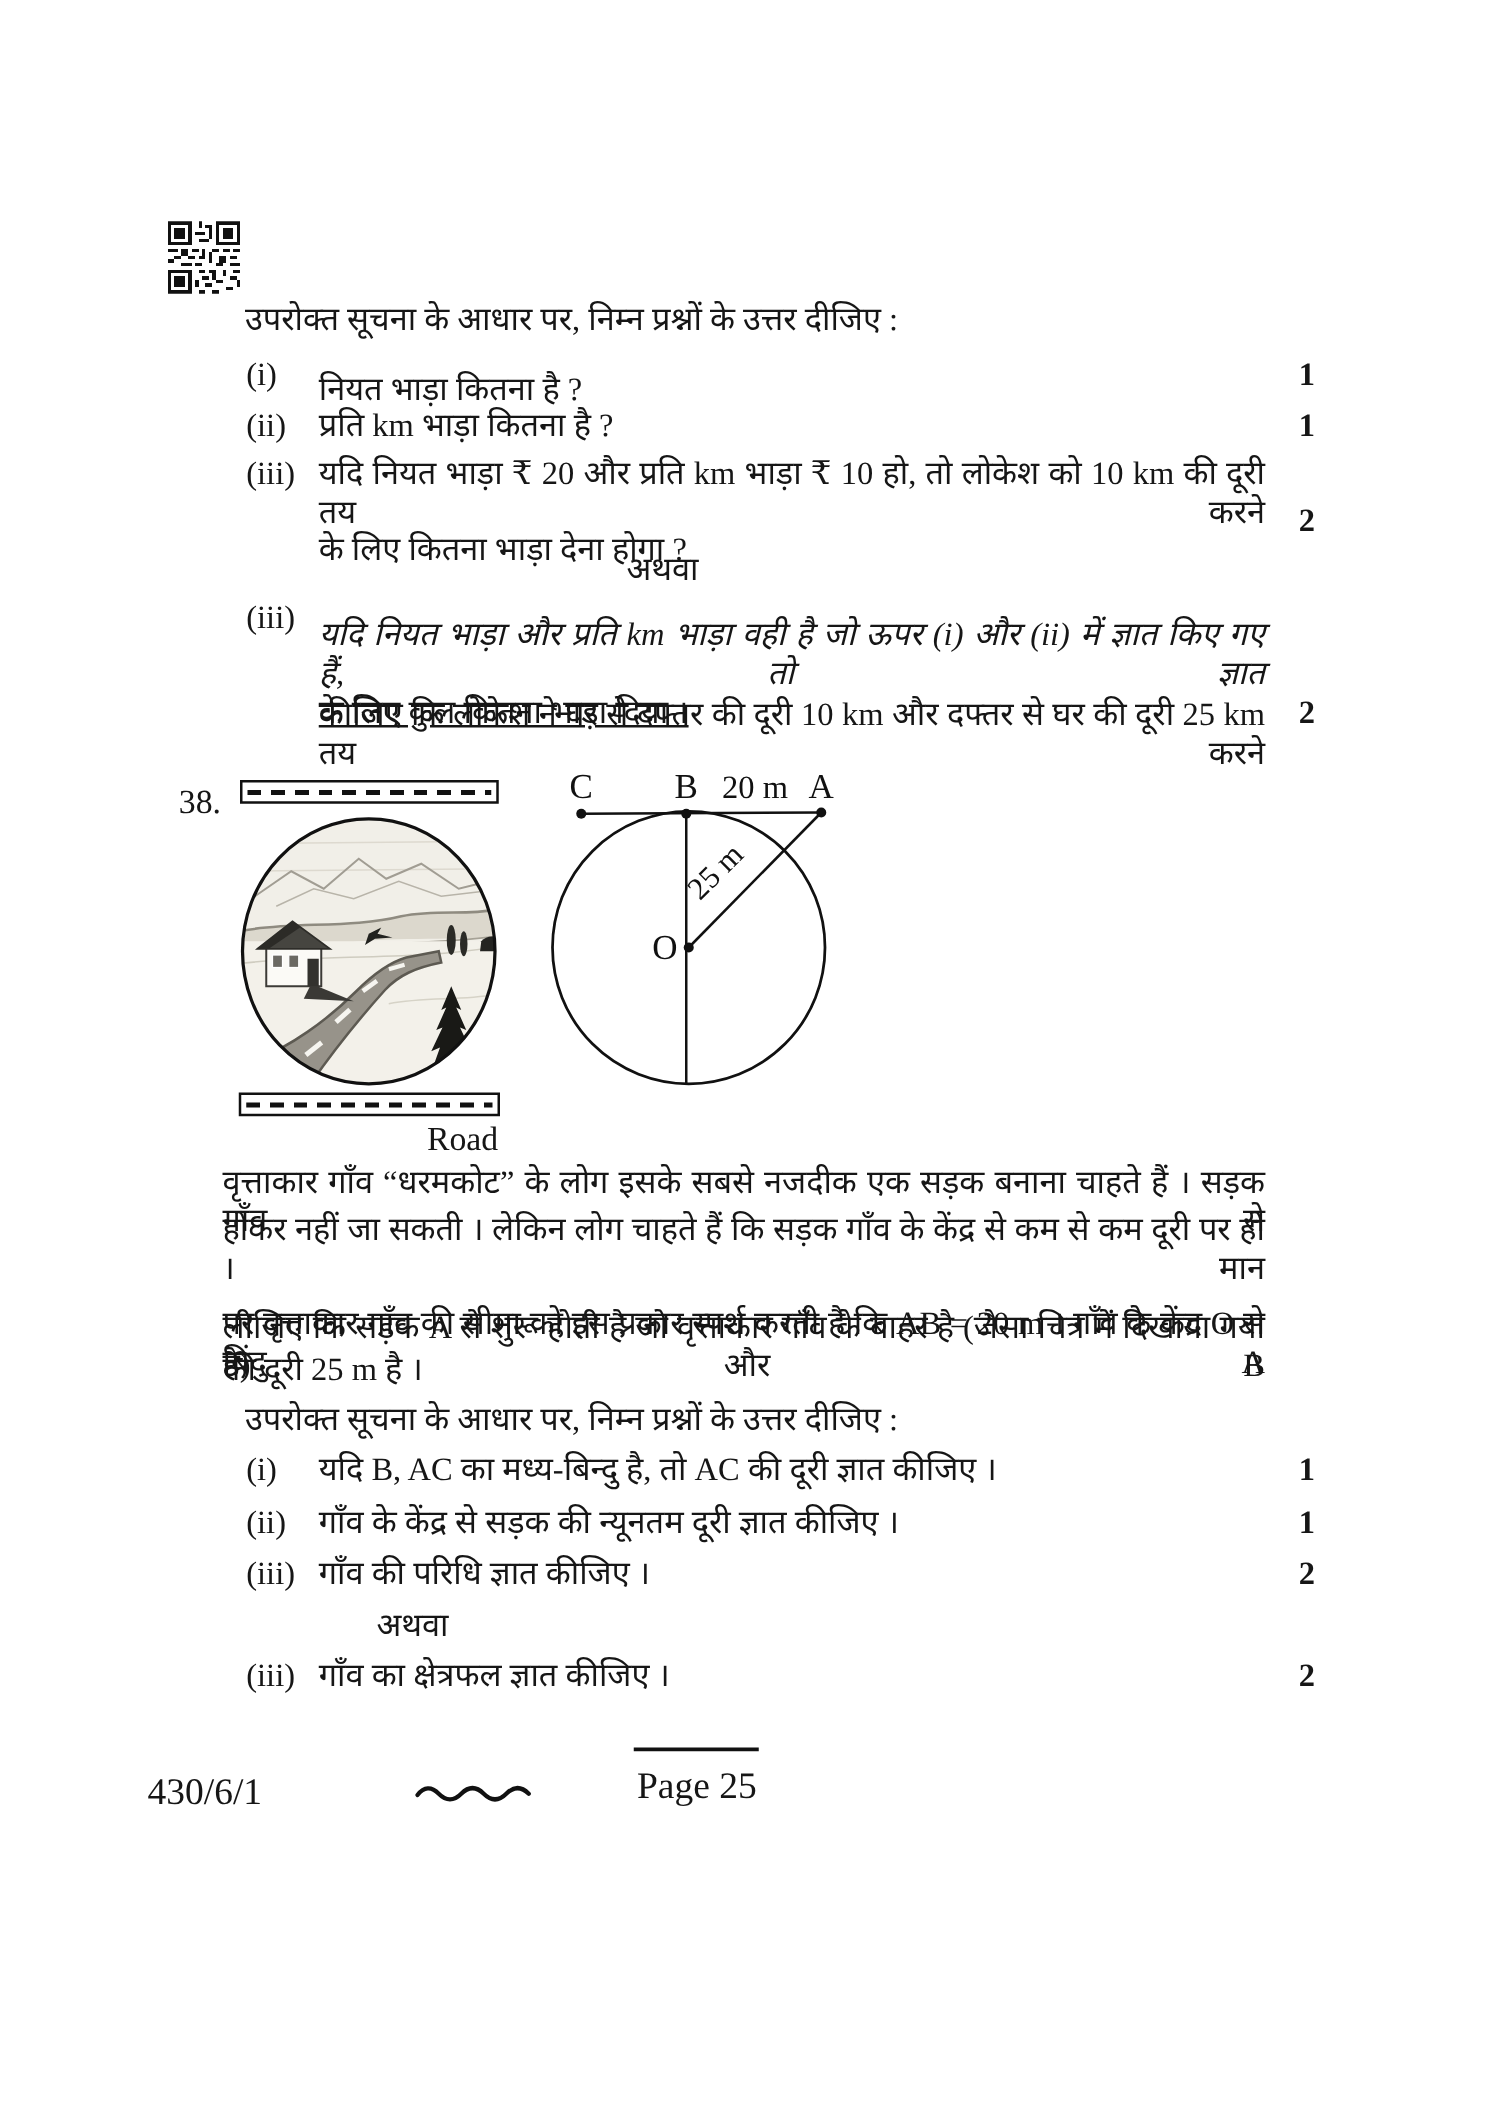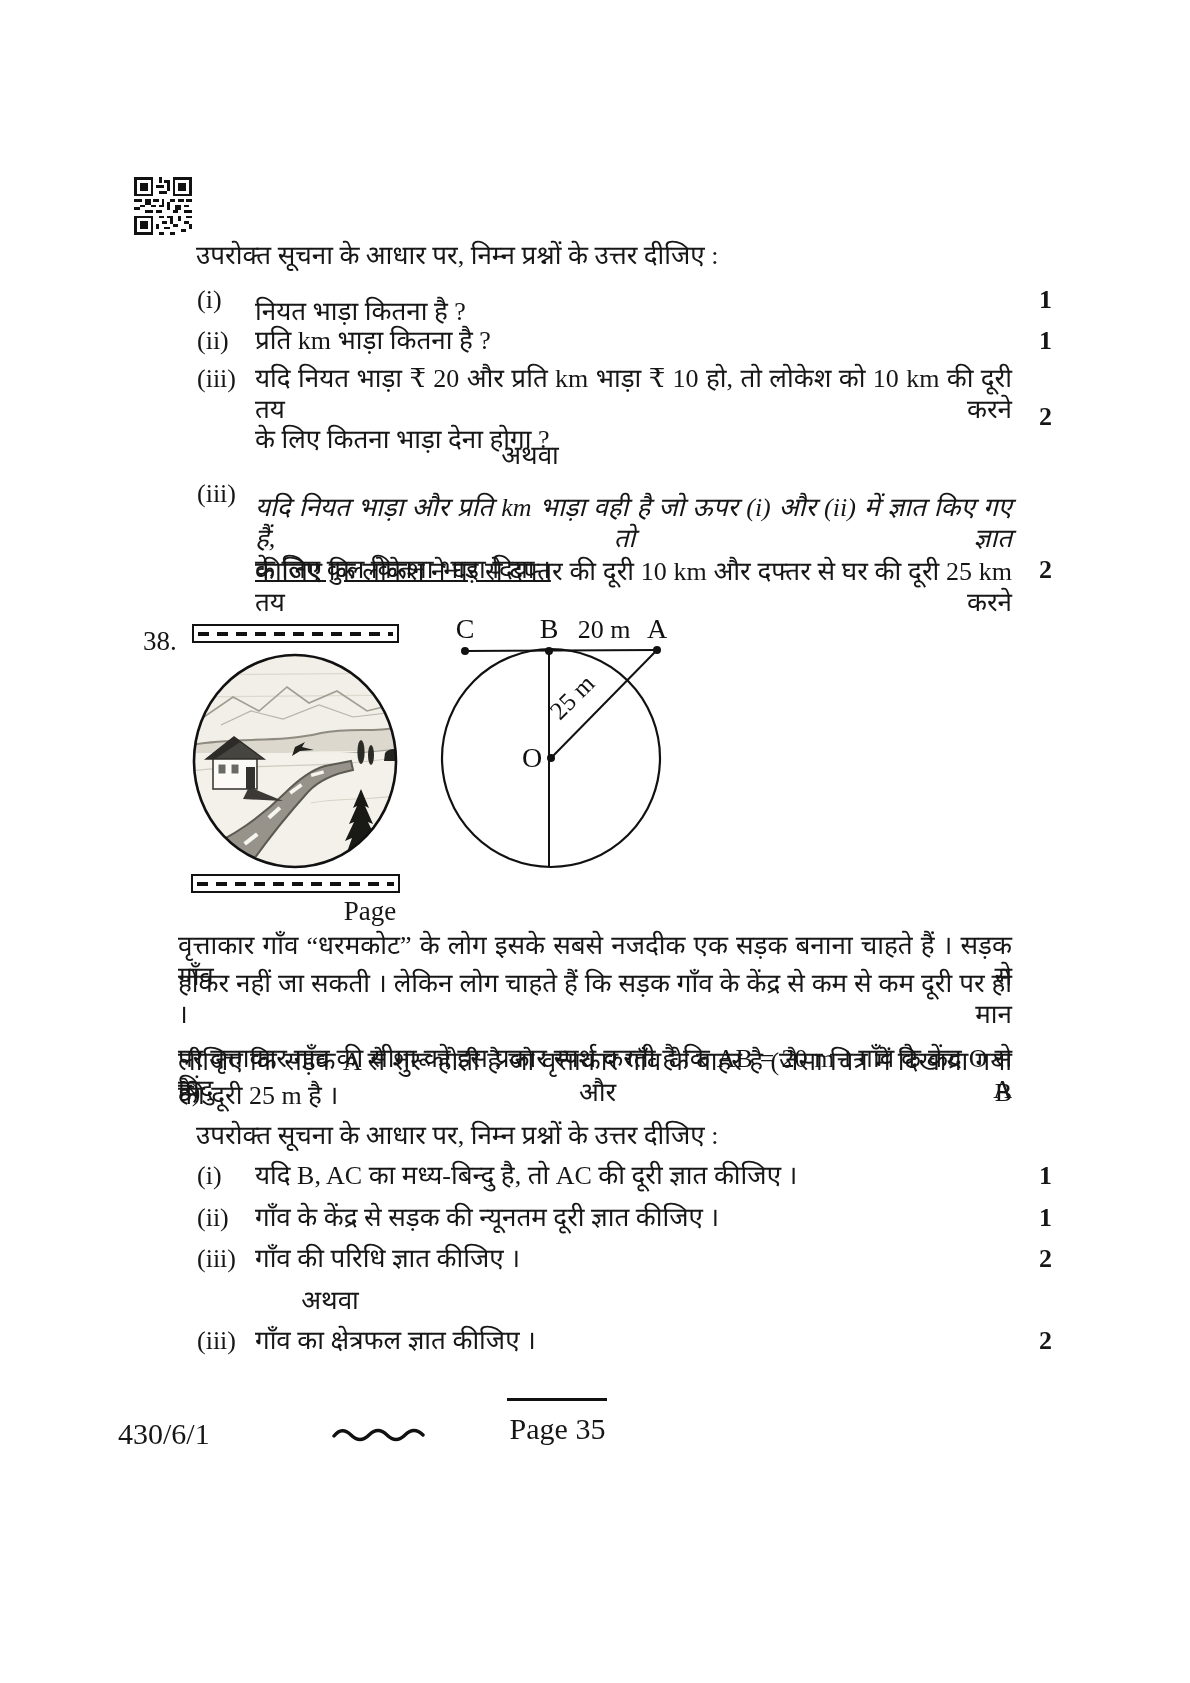--- a/index.html
+++ b/index.html
@@ -190,21 +190,21 @@
   <text x="129" y="28" font-size="28" text-anchor="middle">B</text>
   <text x="184" y="28" font-size="26" text-anchor="middle">20 m</text>
   <text x="237" y="28" font-size="28" text-anchor="middle">A</text>
   <text x="112" y="157" font-size="28" text-anchor="middle">O</text>
   <text transform="translate(158,93) rotate(-45)" font-size="25" text-anchor="middle">25 m</text>
 </svg>
 
 <div class="abs roadbar" style="left:191px;top:874px;width:205px;height:15px;">
   <div class="dash"></div>
 </div>
-<div class="abs" style="left:320px;top:896px;width:100px;text-align:center;font-size:27px;">Page</div>
+<div class="abs" style="left:320px;top:896px;width:100px;text-align:center;font-size:27px;">Road</div>
 
 <div class="abs dev stretch" style="left:178px;top:930px;width:834px;">वृत्ताकार गाँव “धरमकोट” के लोग इसके सबसे नजदीक एक सड़क बनाना चाहते हैं । सड़क गाँव से</div>
 <div class="abs dev stretch" style="left:178px;top:968px;width:834px;">होकर नहीं जा सकती । लेकिन लोग चाहते हैं कि सड़क गाँव के केंद्र से कम से कम दूरी पर हो । मान</div>
 <div class="abs dev stretch" style="left:178px;top:1046px;width:834px;">लीजिए कि सड़क A से शुरू होती है जो वृत्ताकार गाँव के बाहर है (जैसा चित्र में दिखाया गया है) और B</div>
 <div class="abs dev stretch" style="left:178px;top:1043px;width:834px;">पर वृत्ताकार गाँव की सीमा को इस प्रकार स्पर्श करती है कि AB = 20 m । गाँव के केंद्र O से बिंदु A</div>
 <div class="abs dev" style="left:178px;top:1080px;">की दूरी 25 m है ।</div>
 
 <div class="abs dev" style="left:196px;top:1120px;">उपरोक्त सूचना के आधार पर, निम्न प्रश्नों के उत्तर दीजिए :</div>
 
 <div class="abs dev qnum" style="left:197px;top:1160px;">(i)</div>
@@ -219,17 +219,17 @@
 <div class="abs dev" style="left:255px;top:1243px;">गाँव की परिधि ज्ञात कीजिए ।</div>
 <div class="abs dev marksbox" style="top:1243px;">2</div>
 
 <div class="abs dev orword" style="left:230px;top:1285px;width:200px;">अथवा</div>
 
 <div class="abs dev qnum" style="left:197px;top:1325px;">(iii)</div>
 <div class="abs dev" style="left:255px;top:1325px;">गाँव का क्षेत्रफल ज्ञात कीजिए ।</div>
 <div class="abs dev marksbox" style="top:1325px;">2</div>
 
 <div class="abs" style="left:507px;top:1398px;width:100px;height:3px;background:#111;"></div>
-<div class="abs footer-bold" style="left:480px;top:1412px;width:155px;text-align:center;">Page 35</div>
+<div class="abs footer-bold" style="left:480px;top:1412px;width:155px;text-align:center;">Page 25</div>
 <div class="abs footer-bold" style="left:118px;top:1417px;">430/6/1</div>
 <svg class="abs" style="left:330px;top:1424px;" width="105" height="22" viewBox="0 0 105 22">
   <path d="M4,12 Q12,2 21,11 T 39,11 T 57,11 T 75,11 T 93,11" fill="none" stroke="#111" stroke-width="3.4" stroke-linecap="round"></path>
 </svg>
 
 </body></html>

